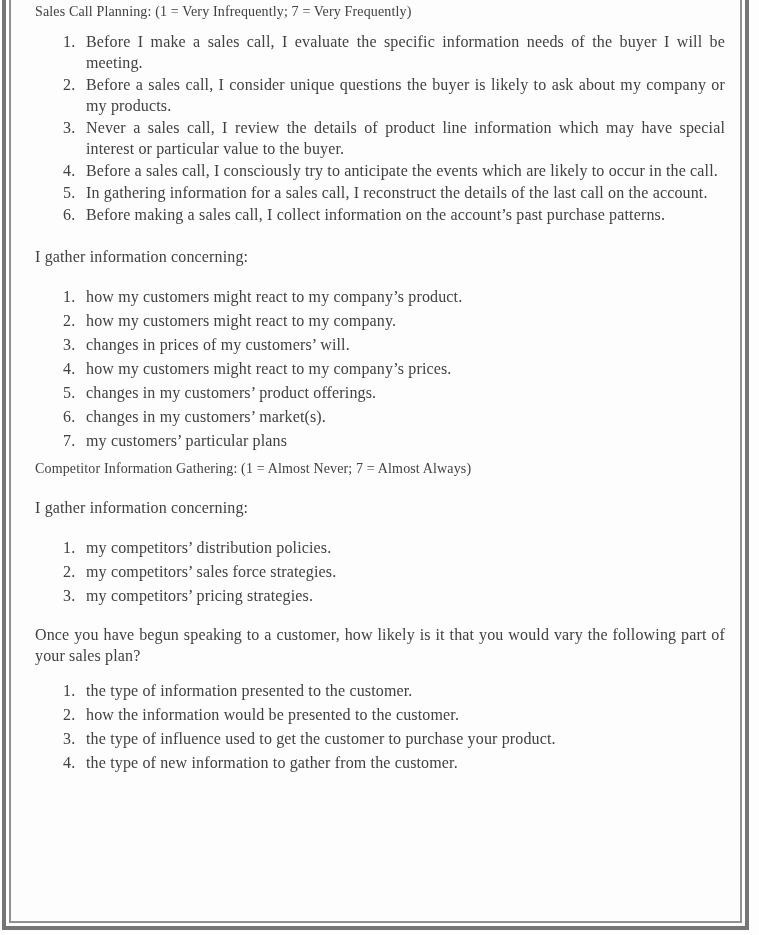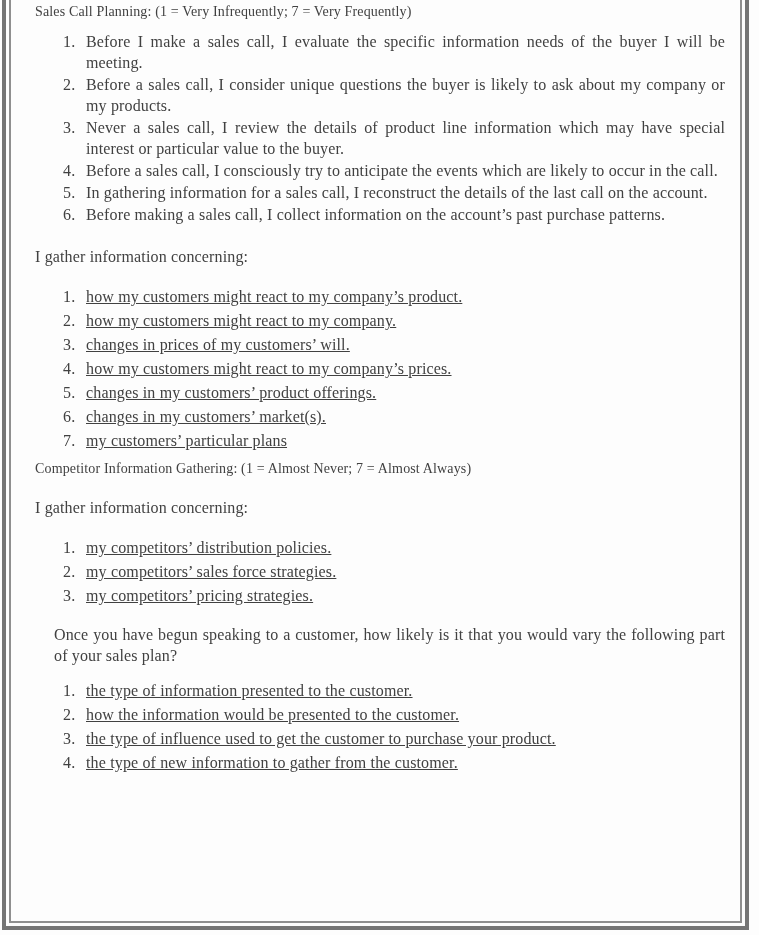--- a/index.html
+++ b/index.html
@@ -32,32 +32,32 @@
   .intro.long{text-align:justify;}
   .sec2{margin-top:21px;}
   .sec3{margin-top:7px;}
   .sec4{margin-top:18px;}
   .sec1 .q{margin-top:9px;}
   .sec2 .q{margin-top:19px;}
   .sec3 .q{margin-top:19px;}
   .sec4 .q{margin-top:14px;}
   .sec2 .intro{margin-top:21px;}
   .sec3 .intro{margin-top:18px;}
-  .sec4 .intro{margin-top:18px;margin-left:19px;}
+  .sec4 .intro{margin-top:18px;}
   .q{list-style:none;margin:0;padding:0;counter-reset:q;}
   .q li{
     counter-increment:q;position:relative;
     padding-left:51px;text-align:justify;
   }
   .q li::before{
     content:counter(q) ".";
     position:absolute;left:28px;top:0;
   }
   .q.tight li{margin-bottom:1px;}
-  .q.roomy li{margin-bottom:3px;text-decoration:underline;}
+  .q.roomy li{margin-bottom:3px;}
 </style>
 </head>
 <body>
 
 <div class="frame-outer">
   <div class="frame-inner">
     <div class="content">
 
       <section class="sec sec1">
         <h2 class="sec-title">Sales Call Planning: (1 = Very Infrequently; 7 = Very Frequently)</h2>

